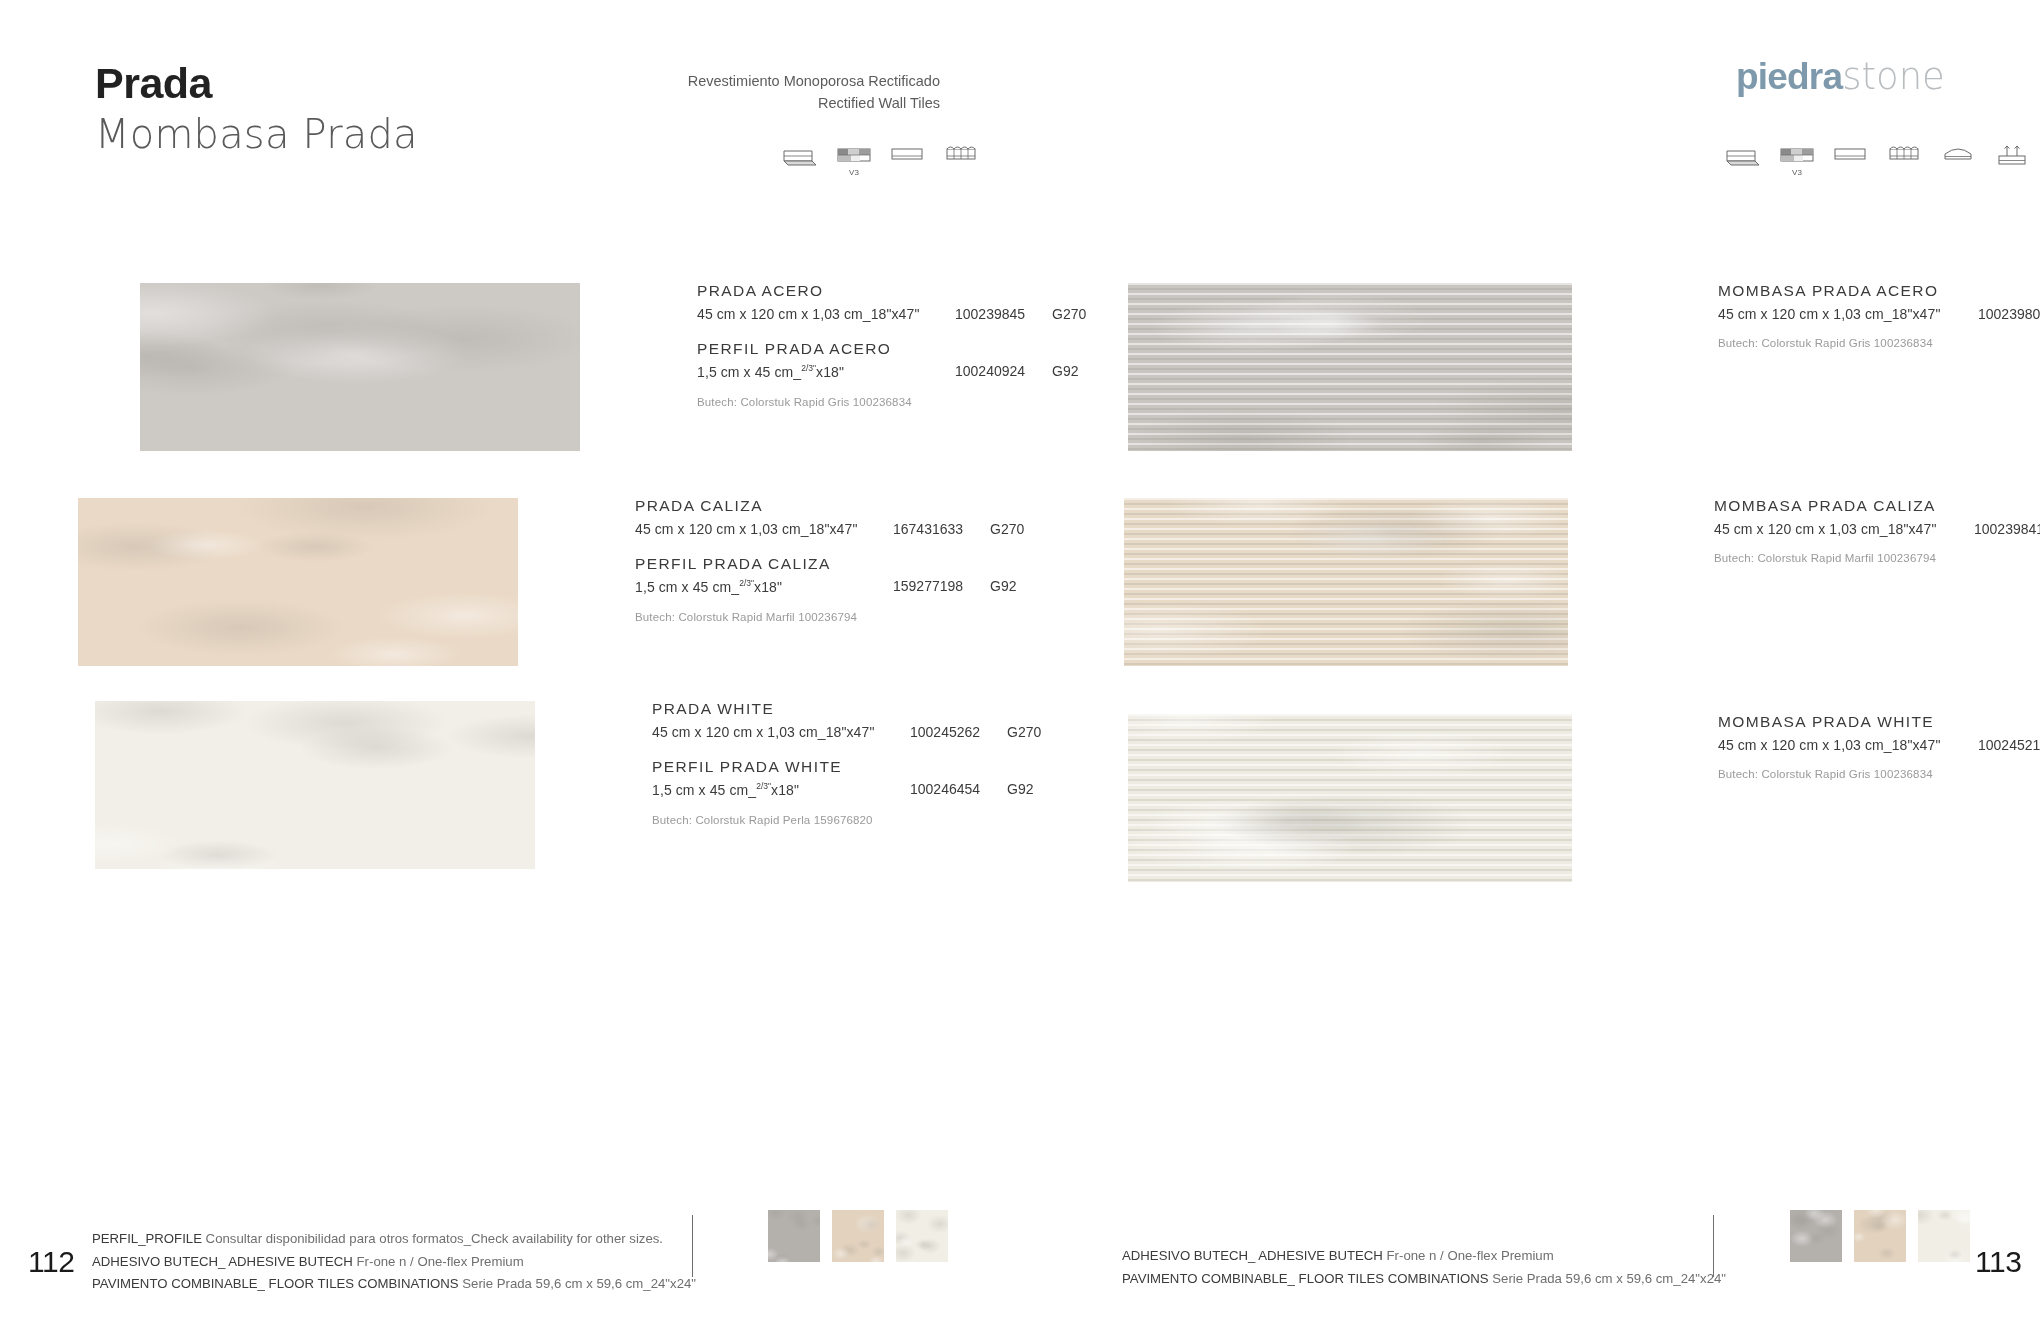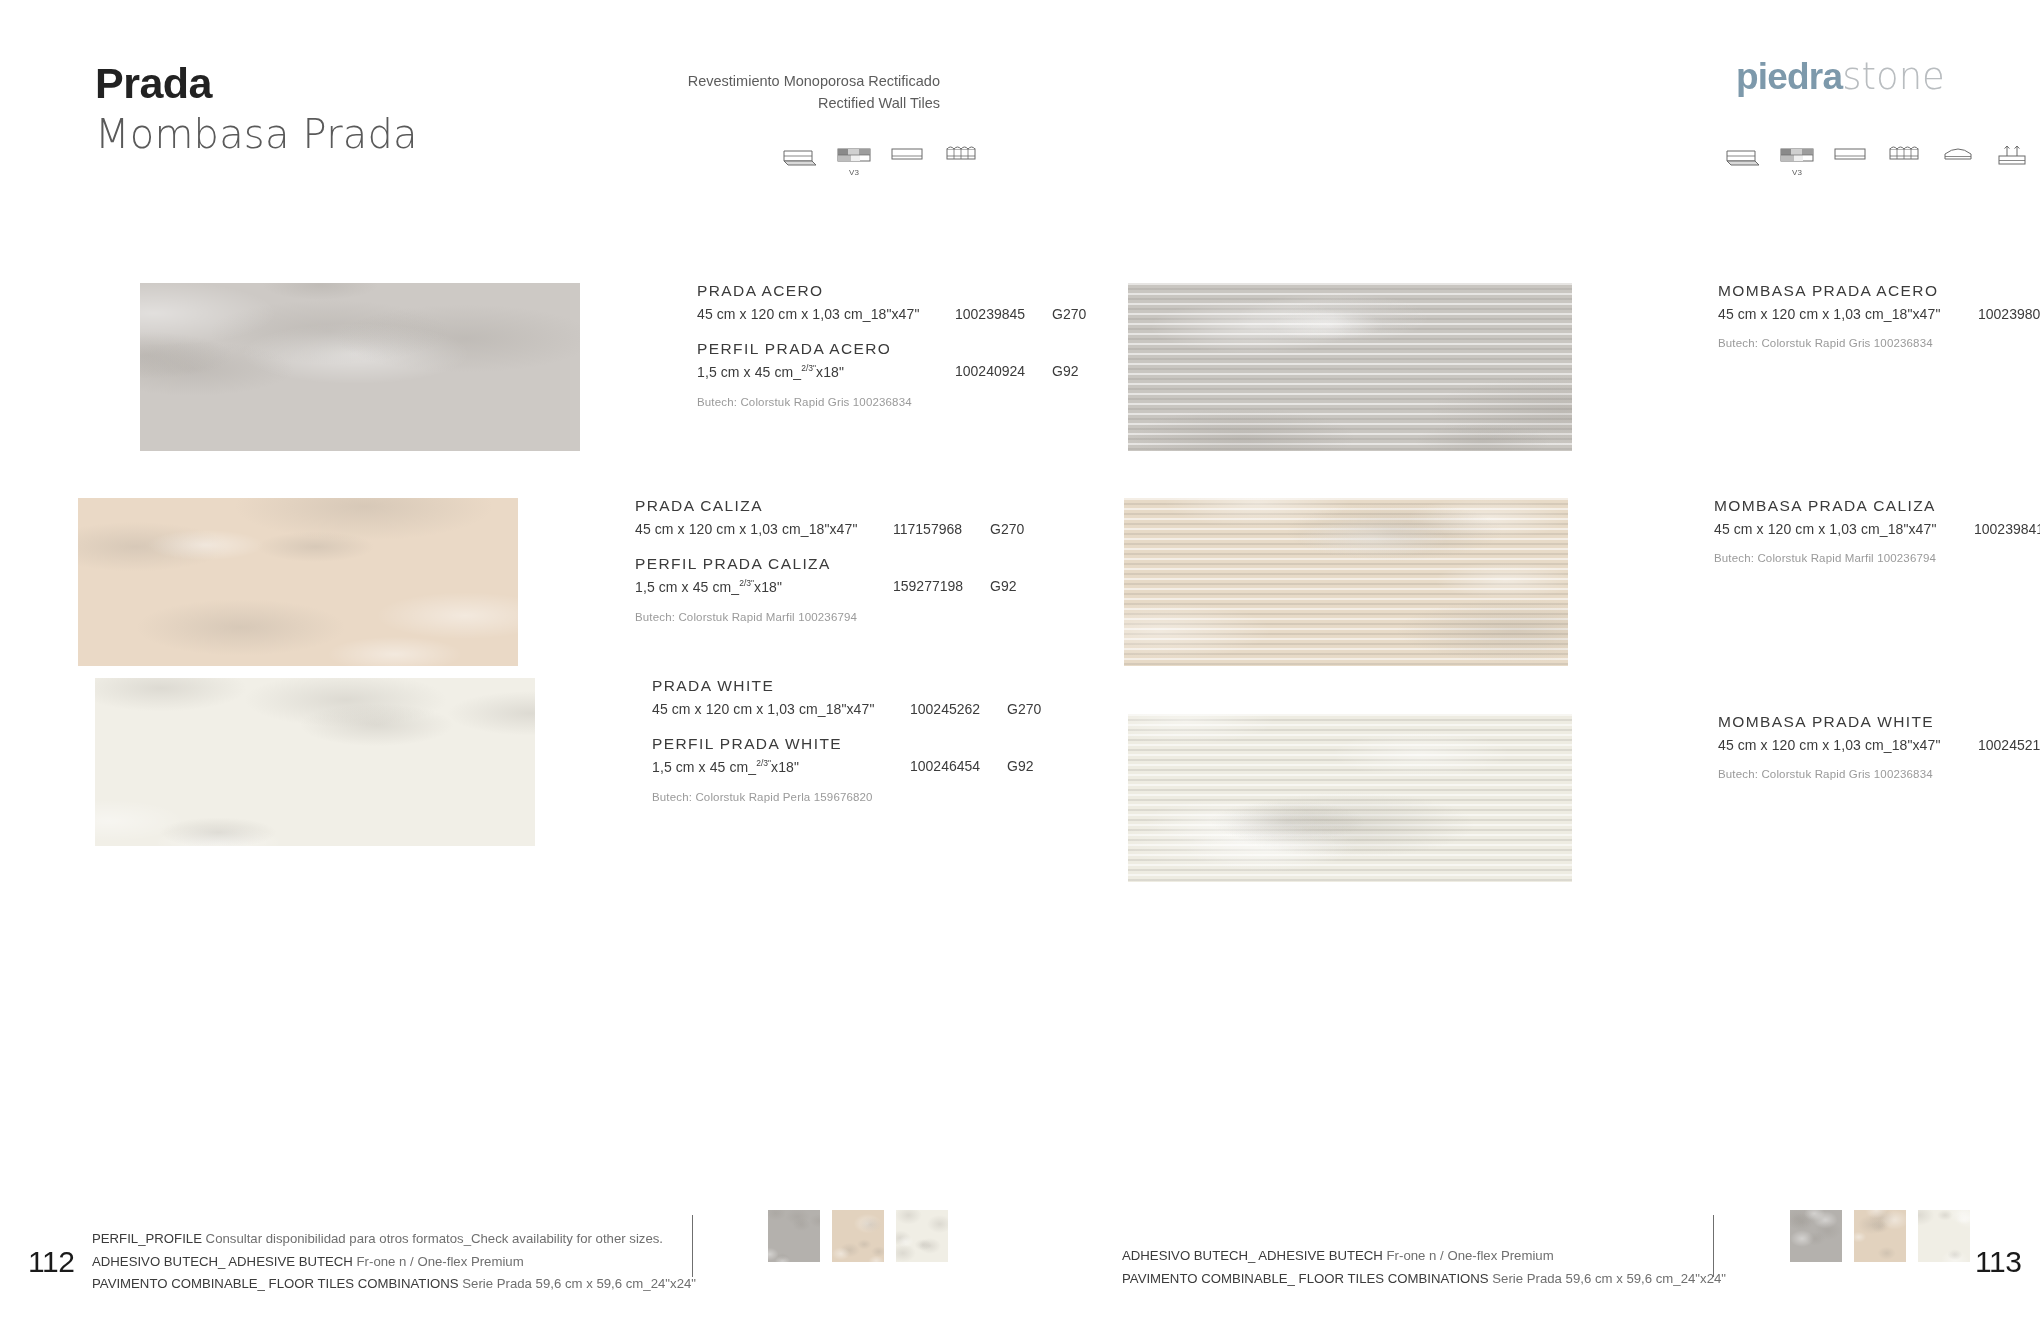--- a/index.html
+++ b/index.html
@@ -240,34 +240,34 @@
     </div>
     <div class="prod" style="left: 78px; top: 498px; width: 1000px;">
       <div class="swatch-img tex" style="width: 440px; height: 168px; background: rgb(234, 217, 198);">
         <div style="position: absolute; inset: 0px; background-size: 100% 100%;"></div>
         <div style="position: absolute; inset: 0px; background-image: radial-gradient(19% 13% at 29% 28%, rgba(255, 255, 255, 0.42) 0%, rgba(0, 0, 0, 0) 70%), radial-gradient(34% 24% at 37% 77%, rgba(140, 135, 128, 0.2) 0%, rgba(0, 0, 0, 0) 70%), radial-gradient(42% 29% at 65% 5%, rgba(140, 135, 128, 0.2) 0%, rgba(0, 0, 0, 0) 70%), radial-gradient(30% 21% at 13% 29%, rgba(140, 135, 128, 0.2) 0%, rgba(0, 0, 0, 0) 70%), radial-gradient(19% 13% at 54% 29%, rgba(140, 135, 128, 0.2) 0%, rgba(0, 0, 0, 0) 70%), radial-gradient(29% 20% at 88% 70%, rgba(255, 255, 255, 0.42) 0%, rgba(0, 0, 0, 0) 70%), radial-gradient(22% 15% at 72% 93%, rgba(255, 255, 255, 0.42) 0%, rgba(0, 0, 0, 0) 70%);"></div>
       </div>
       <div class="info" style="left: 557px; width: 443px;">
         <div class="p-name">PRADA CALIZA</div>
         <div class="p-line">
           <div class="p-size">45 cm x 120 cm x 1,03 cm_18"x47"</div>
-          <div class="p-code" style="left: 258px;">117157968</div>
+          <div class="p-code" style="left: 258px;">167431633</div>
           <div class="p-grade" style="left: 355px;">G270</div>
         </div>
         <div style="height: 13px;"></div>
         <div class="p-name">PERFIL PRADA CALIZA</div>
         <div class="p-line">
           <div class="p-size">1,5 cm x 45 cm_<sup>2/3"</sup>x18"</div>
           <div class="p-code" style="left: 258px;">159277198</div>
           <div class="p-grade" style="left: 355px;">G92</div>
         </div>
         <div class="p-note" style="margin-top: 11px;">Butech: Colorstuk Rapid Marfil 100236794</div>
       </div>
     </div>
-    <div class="prod" style="left: 95px; top: 678px; width: 1000px;">
+    <div class="prod" style="left: 95px; top: 701px; width: 1000px;">
       <div class="swatch-img tex" style="width: 440px; height: 168px; background: rgb(241, 239, 231);">
         <div style="position: absolute; inset: 0px; background-size: 100% 100%;"></div>
         <div style="position: absolute; inset: 0px; background-image: radial-gradient(33% 23% at 57% 13%, rgba(140, 135, 128, 0.2) 0%, rgba(0, 0, 0, 0) 70%), radial-gradient(27% 19% at 99% 21%, rgba(140, 135, 128, 0.2) 0%, rgba(0, 0, 0, 0) 70%), radial-gradient(19% 13% at 28% 92%, rgba(140, 135, 128, 0.2) 0%, rgba(0, 0, 0, 0) 70%), radial-gradient(28% 20% at 15% 6%, rgba(140, 135, 128, 0.2) 0%, rgba(0, 0, 0, 0) 70%), radial-gradient(25% 18% at 64% 28%, rgba(140, 135, 128, 0.2) 0%, rgba(0, 0, 0, 0) 70%), radial-gradient(21% 15% at 28% 98%, rgba(255, 255, 255, 0.42) 0%, rgba(0, 0, 0, 0) 70%), radial-gradient(25% 18% at 3% 85%, rgba(255, 255, 255, 0.42) 0%, rgba(0, 0, 0, 0) 70%);"></div>
       </div>
       <div class="info" style="left: 557px; width: 443px;">
         <div class="p-name">PRADA WHITE</div>
         <div class="p-line">
           <div class="p-size">45 cm x 120 cm x 1,03 cm_18"x47"</div>
           <div class="p-code" style="left: 258px;">100245262</div>
           <div class="p-grade" style="left: 355px;">G270</div>

